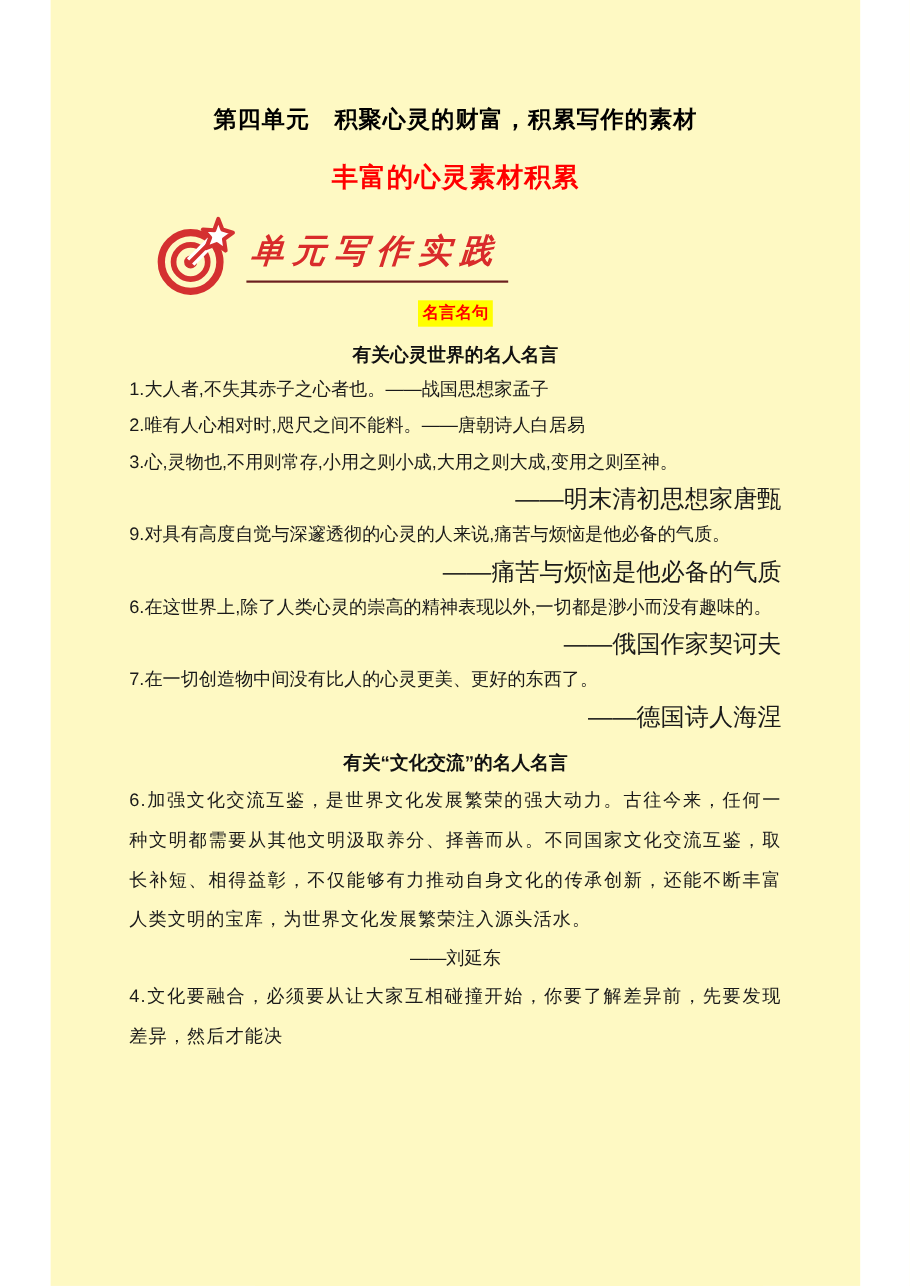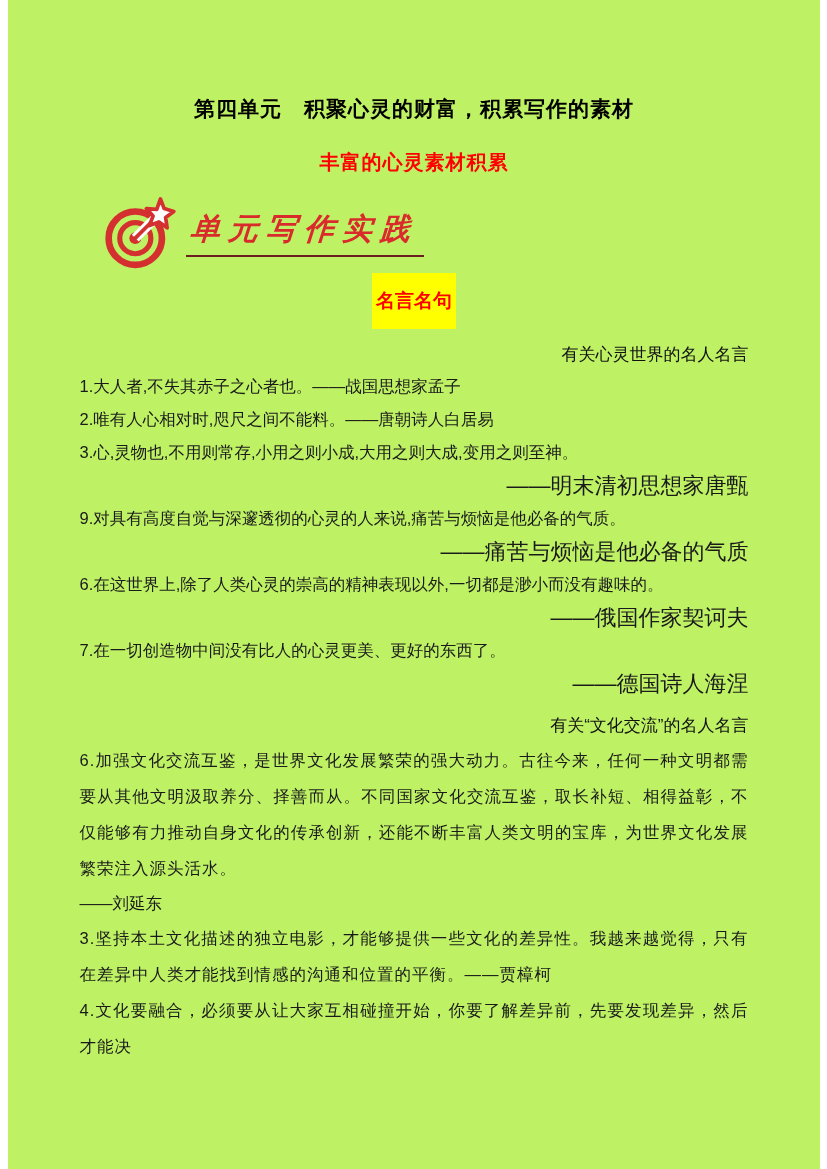--- a/index.html
+++ b/index.html
@@ -3,42 +3,42 @@
 <meta charset="utf-8">
 <style>
   html, body {
     margin: 0;
     padding: 0;
     background: #ffffff;
     font-family: "Liberation Sans", sans-serif;
   }
   .page {
     position: relative;
-    width: 812px;
+    width: 736px;
     height: 1169px;
     margin: 0 auto;
-    background: #bef264;
+    background: #fef9c3;
     box-sizing: border-box;
     padding: 0 71px 0 72px;
     overflow: hidden;
     color: #1a1a1a;
   }
   .doc-title {
     margin: 94px 0 0 0;
     text-align: center;
     font-size: 21px;
     line-height: 30px;
     font-weight: bold;
     color: #000000;
     letter-spacing: 1px;
   }
   .doc-subtitle {
     margin: 24px 0 0 0;
     text-align: center;
-    font-size: 20px;
+    font-size: 24px;
     line-height: 28px;
     font-weight: bold;
     color: #ff0000;
     letter-spacing: 1px;
   }
   .banner {
     margin-top: 20px;
     margin-left: 22px;
     height: 74px;
     display: flex;
@@ -69,31 +69,31 @@
     font-family: "Liberation Serif", serif;
   }
   .tag-row {
     margin-top: 3px;
     text-align: center;
   }
   .tag {
     display: inline-block;
     background: #ffff00;
     color: #ff0000;
-    font-size: 19px;
+    font-size: 15px;
     line-height: 24px;
     font-weight: bold;
-    padding: 16px 4px;
+    padding: 0 4px;
   }
   .sec-heading {
     margin: 14px 0 0 0;
-    text-align: right;
+    text-align: center;
     font-size: 17px;
     line-height: 24px;
-    font-weight: normal;
+    font-weight: bold;
     color: #111111;
   }
   .quote-list {
     margin-top: 3px;
     font-size: 16.5px;
   }
   .quote-line {
     line-height: 33px;
     white-space: nowrap;
   }
@@ -106,21 +106,21 @@
     margin-top: 4px;
     font-size: 16.5px;
   }
   .jpara {
     margin: 0;
     line-height: 36px;
     text-align: justify;
     letter-spacing: 1px;
   }
   .attrib2 {
-    text-align: left;
+    text-align: center;
     line-height: 34px;
     font-size: 16.5px;
   }
 </style>
 </head>
 <body>
 
 <div class="page">
 
   <h1 class="doc-title">第四单元　积聚心灵的财富，积累写作的素材</h1>
@@ -164,17 +164,16 @@
     <div class="attrib">——俄国作家契诃夫</div>
     <div class="quote-line">7.在一切创造物中间没有比人的心灵更美、更好的东西了。</div>
     <div class="attrib">——德国诗人海涅</div>
   </div>
 
   <h3 class="sec-heading">有关“文化交流”的名人名言</h3>
 
   <div class="para-list">
     <p class="jpara">6.加强文化交流互鉴，是世界文化发展繁荣的强大动力。古往今来，任何一种文明都需要从其他文明汲取养分、择善而从。不同国家文化交流互鉴，取长补短、相得益彰，不仅能够有力推动自身文化的传承创新，还能不断丰富人类文明的宝库，为世界文化发展繁荣注入源头活水。</p>
     <div class="attrib2">——刘延东</div>
-    <p class="jpara">3.坚持本土文化描述的独立电影，才能够提供一些文化的差异性。我越来越觉得，只有在差异中人类才能找到情感的沟通和位置的平衡。——贾樟柯</p>
     <p class="jpara">4.文化要融合，必须要从让大家互相碰撞开始，你要了解差异前，先要发现差异，然后才能决</p>
   </div>
 
 </div>
 
 </body></html>

